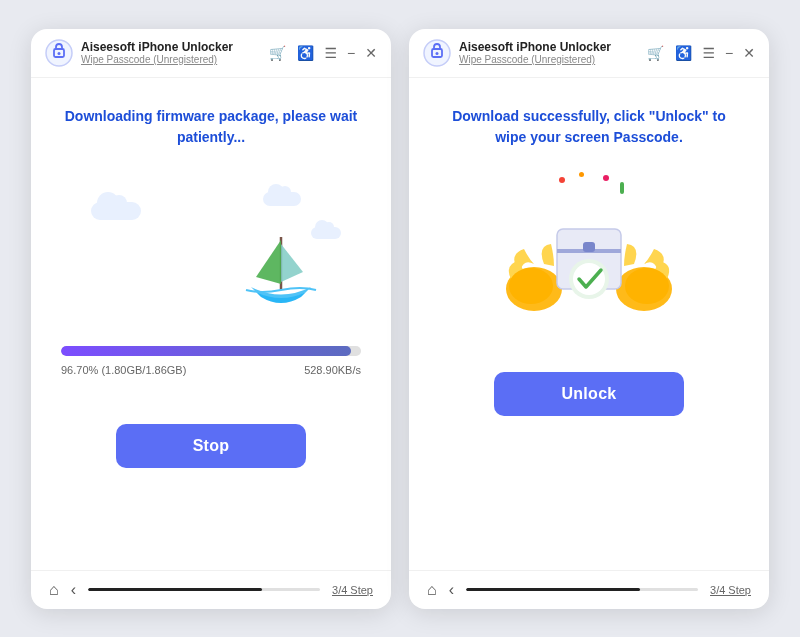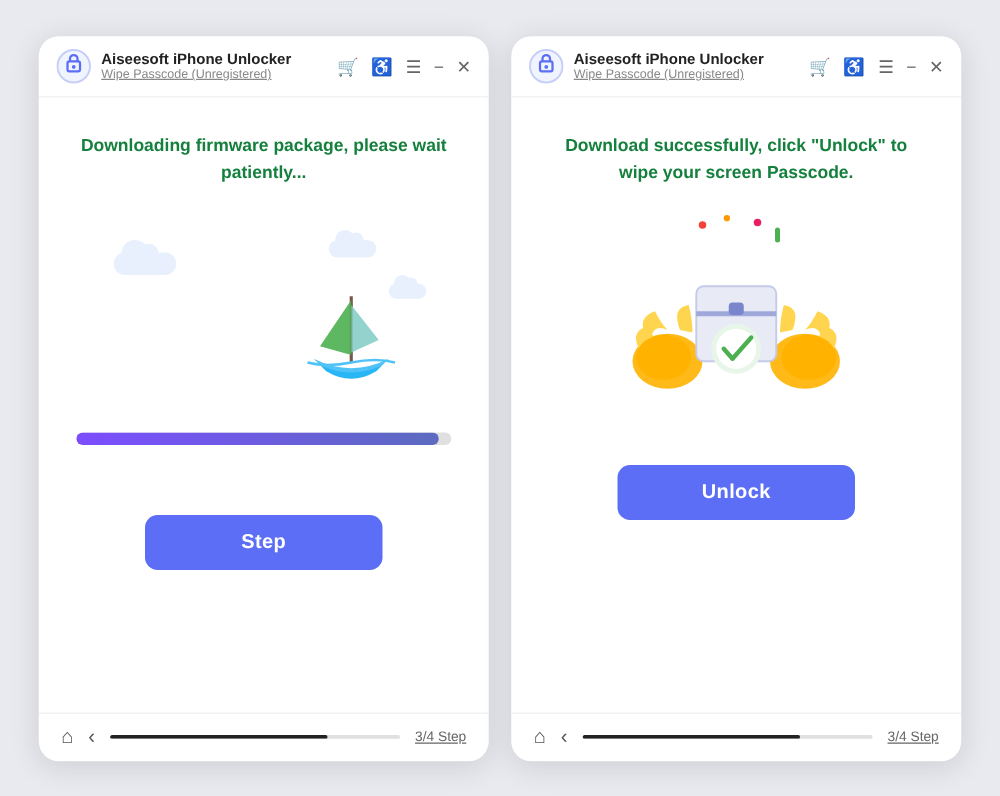--- a/index.html
+++ b/index.html
@@ -64,21 +64,21 @@
     .content {
       flex: 1;
       display: flex;
       flex-direction: column;
       align-items: center;
       padding: 28px 30px 16px;
     }
     .content-title {
       font-size: 14px;
       font-weight: 700;
-      color: #15803d;
+      color: #1d4ed8;
       text-align: center;
       line-height: 1.5;
       margin-bottom: 24px;
     }
     
     .illustration-area {
       width: 100%;
       display: flex;
       justify-content: center;
       align-items: flex-end;
@@ -263,23 +263,29 @@
         <path d="M40 22 L40 60 L62 50 Z" fill="#80cbc4" opacity="0.85"></path>
 
         <path d="M5 68 Q20 72 40 68 Q60 64 75 68" stroke="#4fc3f7" stroke-width="2" fill="none"></path>
       </svg>
     </div>
 
     <div class="progress-section">
       <div class="progress-bar-bg">
         <div class="progress-bar-fill" style="width: 96.7%"></div>
       </div>
-    </div>
-
-    <button class="btn-main" style="margin-top: 48px;">Step</button>
+      <div class="progress-stats">
+        <span>
+          <span>96.70%</span>&nbsp;<span>(1.80GB/1.86GB)</span>
+        </span>
+        <span>528.90KB/s</span>
+      </div>
+    </div>
+
+    <button class="btn-main" style="margin-top: 48px;">Stop</button>
   </div>
 
   <div class="bottombar">
     <span class="bottom-icon">⌂</span>
     <span class="bottom-icon">‹</span>
     <div class="bottom-progress-bar">
       <div class="bottom-progress-fill" style="width: 75%"></div>
     </div>
     <span class="bottom-step">3/4 Step</span>
   </div>

